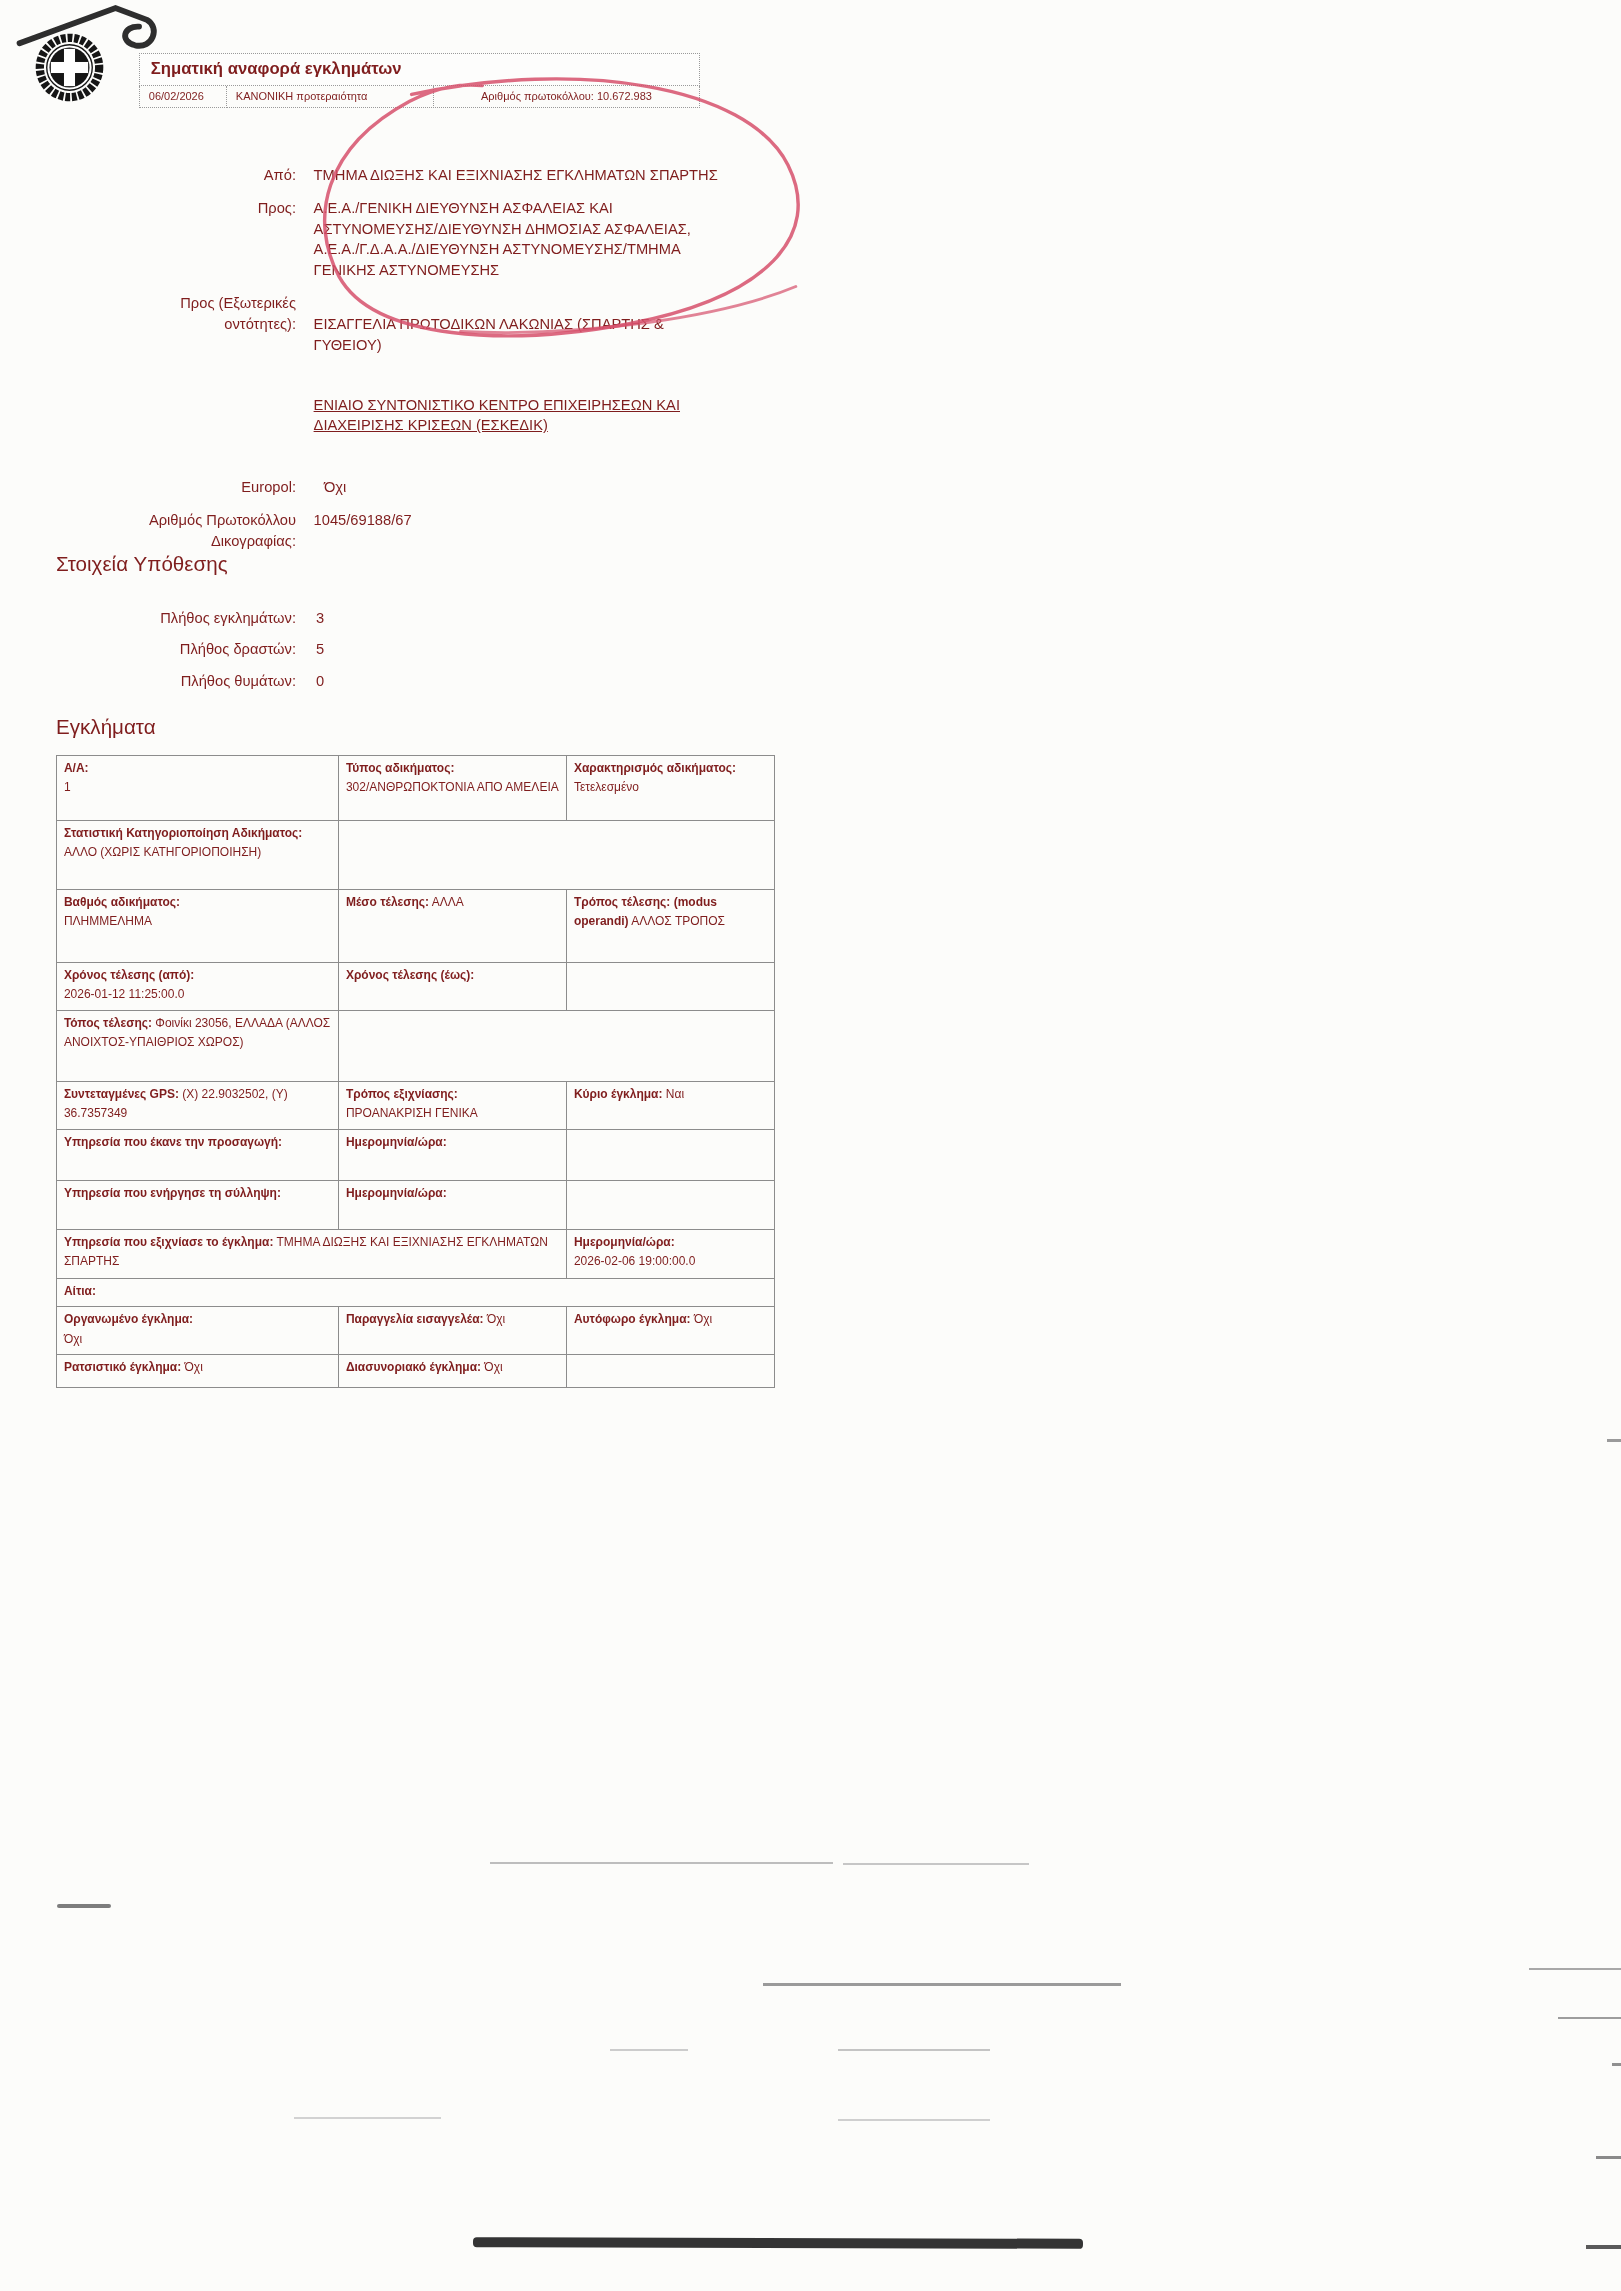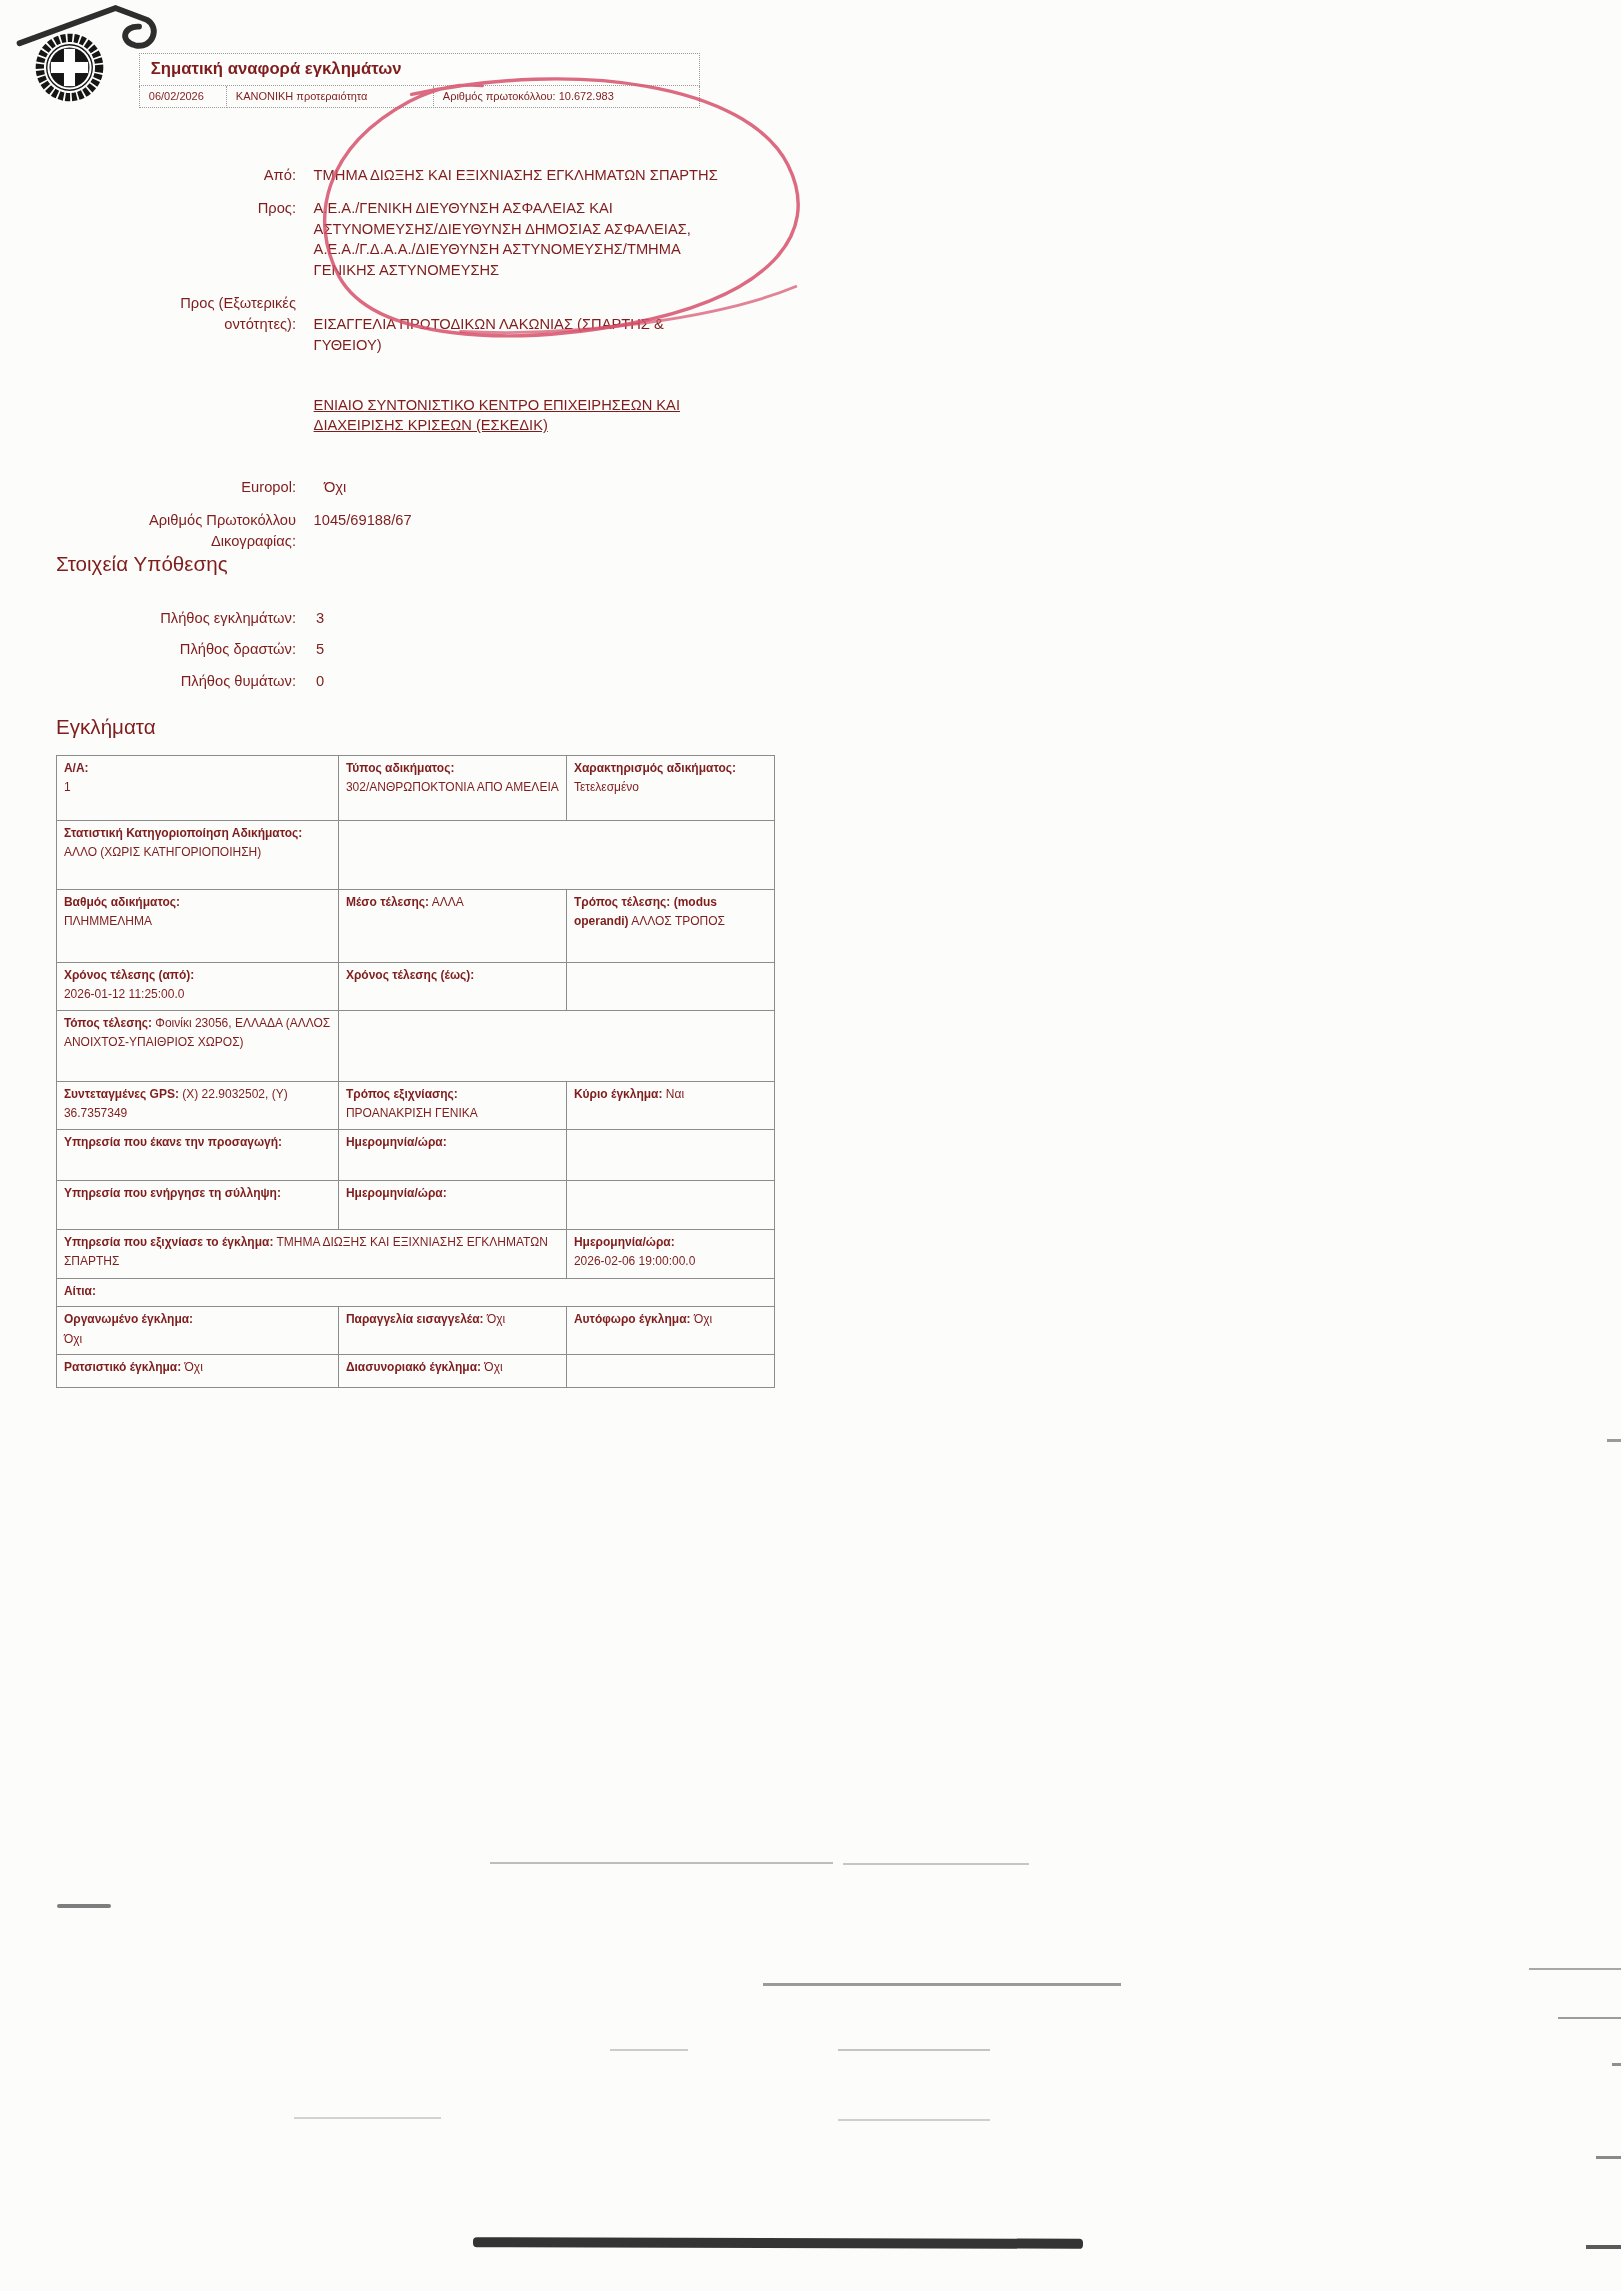--- a/index.html
+++ b/index.html
@@ -16,21 +16,21 @@
     border:1px dotted #9a9a9a; padding:4.9px 10.8px 5.9px;
     font-weight:bold; font-size:16.7px; background:#fdfdfc;
   }
   .header-meta { display:flex; }
   .hm-cell {
     border:1px dotted #9a9a9a; border-top:none; box-sizing:border-box;
     padding:3.9px 8.8px 4.9px; font-size:11px; white-space:nowrap; overflow:hidden;
   }
   .hm-date { width:88px; }
   .hm-priority { width:208px; margin-left:-1px; }
-  .hm-protocol { width:267px; margin-left:-1px; }
+  .hm-protocol { width:267px; margin-left:-1px;text-align:center; }
   
   .fields { position:absolute; left:78px; top:165px; width:676px; font-size:14.7px; line-height:20.6px; }
   .frow { display:grid; grid-template-columns:218px 1fr; column-gap:17.6px; margin-bottom:12.7px; }
   .frow.gap-lg { margin-top:20.6px;gap:28px; }
   .flabel { text-align:right; font-weight:normal; white-space:pre-line; }
   .fvalue { white-space:pre-line; }
   .fvalue .para2 { margin-top:19px;text-decoration:underline; }
   
   .section-heading { position:absolute; left:56px; font-size:20.6px; font-weight:normal;text-align:center; }
   .heading-case { top:552px; }

